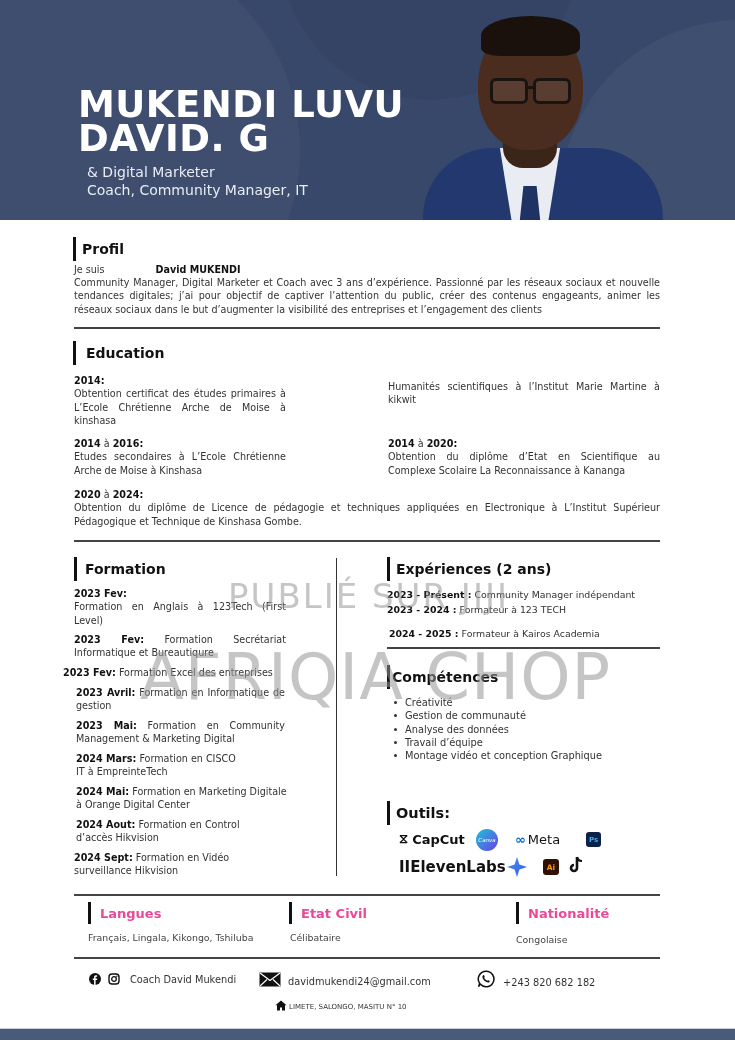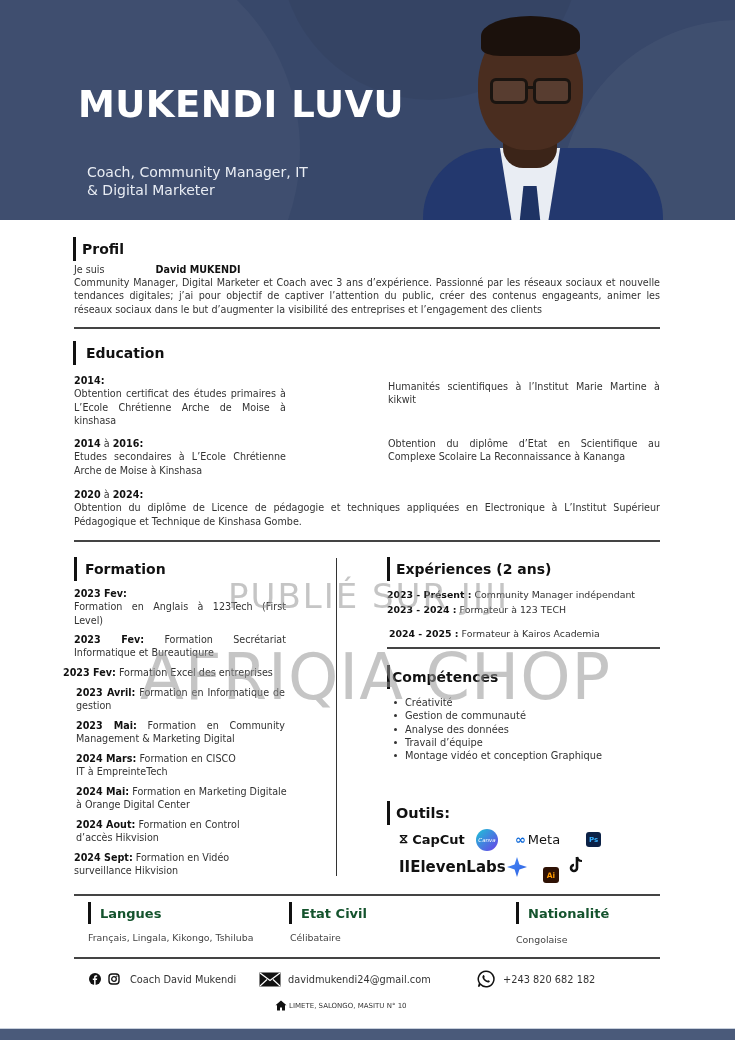--- a/index.html
+++ b/index.html
@@ -42,49 +42,50 @@
   .exp-line b { color: #111; }
 
   .skills { position: absolute; left: 394px; top: 696px; font-size: 9.8px; line-height: 13.3px; color: #333; list-style: none; }
   .skills li { position: relative; padding-left: 11px; }
   .skills li::before { content: ""; position: absolute; left: 0; top: 5px; width: 3px; height: 3px; border-radius: 50%; background: #333; }
 
   
   .tool { position: absolute; display: flex; align-items: center; font-weight: bold; color: #111; font-family: "DejaVu Sans", sans-serif; }
   .canva { position: absolute; width: 22px; height: 22px; border-radius: 50%; background: linear-gradient(135deg, #1cc4d6, #6b3ee8); color: #fff; font-size: 5.5px; display: flex; align-items: center; justify-content: center; font-style: italic; }
   .ps { position: absolute; width: 15px; height: 15px; border-radius: 3px; background: #0b2146; color: #38b2ff; font-size: 7px; font-weight: bold; display: flex; align-items: center; justify-content: center; }
-  .ai { position: absolute; width: 16px; height: 16px; border-radius: 3px; background: #2e1104; color: #ff9a00; font-size: 7.5px; font-weight: bold; display: flex; align-items: center; justify-content: center; margin-top: 8px; }
+  .ai { position: absolute; width: 16px; height: 16px; border-radius: 3px; background: #2e1104; color: #ff9a00; font-size: 7.5px; font-weight: bold; display: flex; align-items: center; justify-content: center; }
   .gemini { position: absolute; width: 20px; height: 20px; background: linear-gradient(135deg, #4b8df8, #2d5fe0); clip-path: polygon(50% 0, 62% 38%, 100% 50%, 62% 62%, 50% 100%, 38% 62%, 0 50%, 38% 38%); }
 
   
-  .info-title { position: absolute; font-weight: bold; font-size: 13px; color: #14532d; padding-left: 12px; line-height: 18px; }
+  .info-title { position: absolute; font-weight: bold; font-size: 13px; color: #ec4899; padding-left: 12px; line-height: 18px; }
   .info-title::before { content: ""; position: absolute; left: 0; top: -3px; width: 3px; height: 22px; background: #111; }
   .info-val { position: absolute; font-size: 9.4px; color: #444; white-space: nowrap; }
 
-  .contact { position: absolute; font-size: 9.8px; color: #333; white-space: nowrap; display: flex; align-items: center; }
+  .contact { position: absolute; font-size: 9.8px; color: #333; white-space: nowrap; display: flex; align-items: flex-end; }
   .footer-bar { position: absolute; left: 0; top: 1028px; width: 735px; height: 12px; background: #4a5a7a; border-top: 1px solid #c8d0dc; }
 
   
   .wm { position: absolute; color: rgba(150,150,150,0.55); font-family: "DejaVu Sans", sans-serif; white-space: nowrap; pointer-events: none; }
   .wm1 { left: 228px; top: 576px; font-size: 34px; letter-spacing: 2px; font-weight: normal; }
   .wm2 { left: 140px; top: 640px; font-size: 64px; letter-spacing: 1px; font-weight: normal; }
 </style>
 </head>
 <body>
 
 <div class="header">
   <div class="swoosh1"></div>
   <div class="swoosh2"></div>
   <div class="swoosh3"></div>
   <div class="name">
     <div>MUKENDI LUVU</div>
+    <div>DAVID. G</div>
   </div>
   <div class="subtitle">
+    <div>&amp; Digital Marketer</div>
     <div>Coach, Community Manager, IT</div>
-    <div>&amp; Digital Marketer</div>
   </div>
   <div class="photo">
     <div class="jacket"></div>
     <div class="shirt"></div>
     <div class="neck"></div>
     <div class="tie"></div>
     <div class="head"></div>
     <div class="hair"></div>
     <div class="glass-l"></div>
     <div class="glass-r"></div>
@@ -106,20 +107,21 @@
   <div>Obtention certificat  des études primaires à L’Ecole Chrétienne Arche de Moise à kinshasa</div>
 </div>
 <div class="text" style="left:388px; top:380px; width:272px;">
   <div>Humanités scientifiques à l’Institut Marie Martine à kikwit</div>
 </div>
 <div class="text" style="left:74px; top:437px; width:212px;">
   <div><span class="yr">2014</span><span class="a"> à </span><span class="yr">2016:</span></div>
   <div>Etudes secondaires à L’Ecole Chrétienne Arche de Moise à Kinshasa</div>
 </div>
 <div class="text" style="left:388px; top:437px; width:272px;">
+  <div><span class="yr">2014</span><span class="a"> à </span><span class="yr">2020:</span></div>
   <div>Obtention du diplôme d’Etat en Scientifique au Complexe Scolaire La Reconnaissance à Kananga</div>
 </div>
 <div class="text" style="left:74px; top:488px; width:586px;">
   <div><span class="yr">2020</span><span class="a"> à </span><span class="yr">2024:</span></div>
   <div>Obtention du diplôme de Licence de pédagogie et techniques appliquées en Electronique à L’Institut Supérieur Pédagogique et Technique de Kinshasa Gombe.</div>
 </div>
 <div class="hr" style="left:74px; top:540px; width:586px;"></div>
 
 <div class="sec-title" style="left:74px; top:559px;"><span style="padding-left:2px">Formation</span></div>
 <div class="vdiv"></div>

